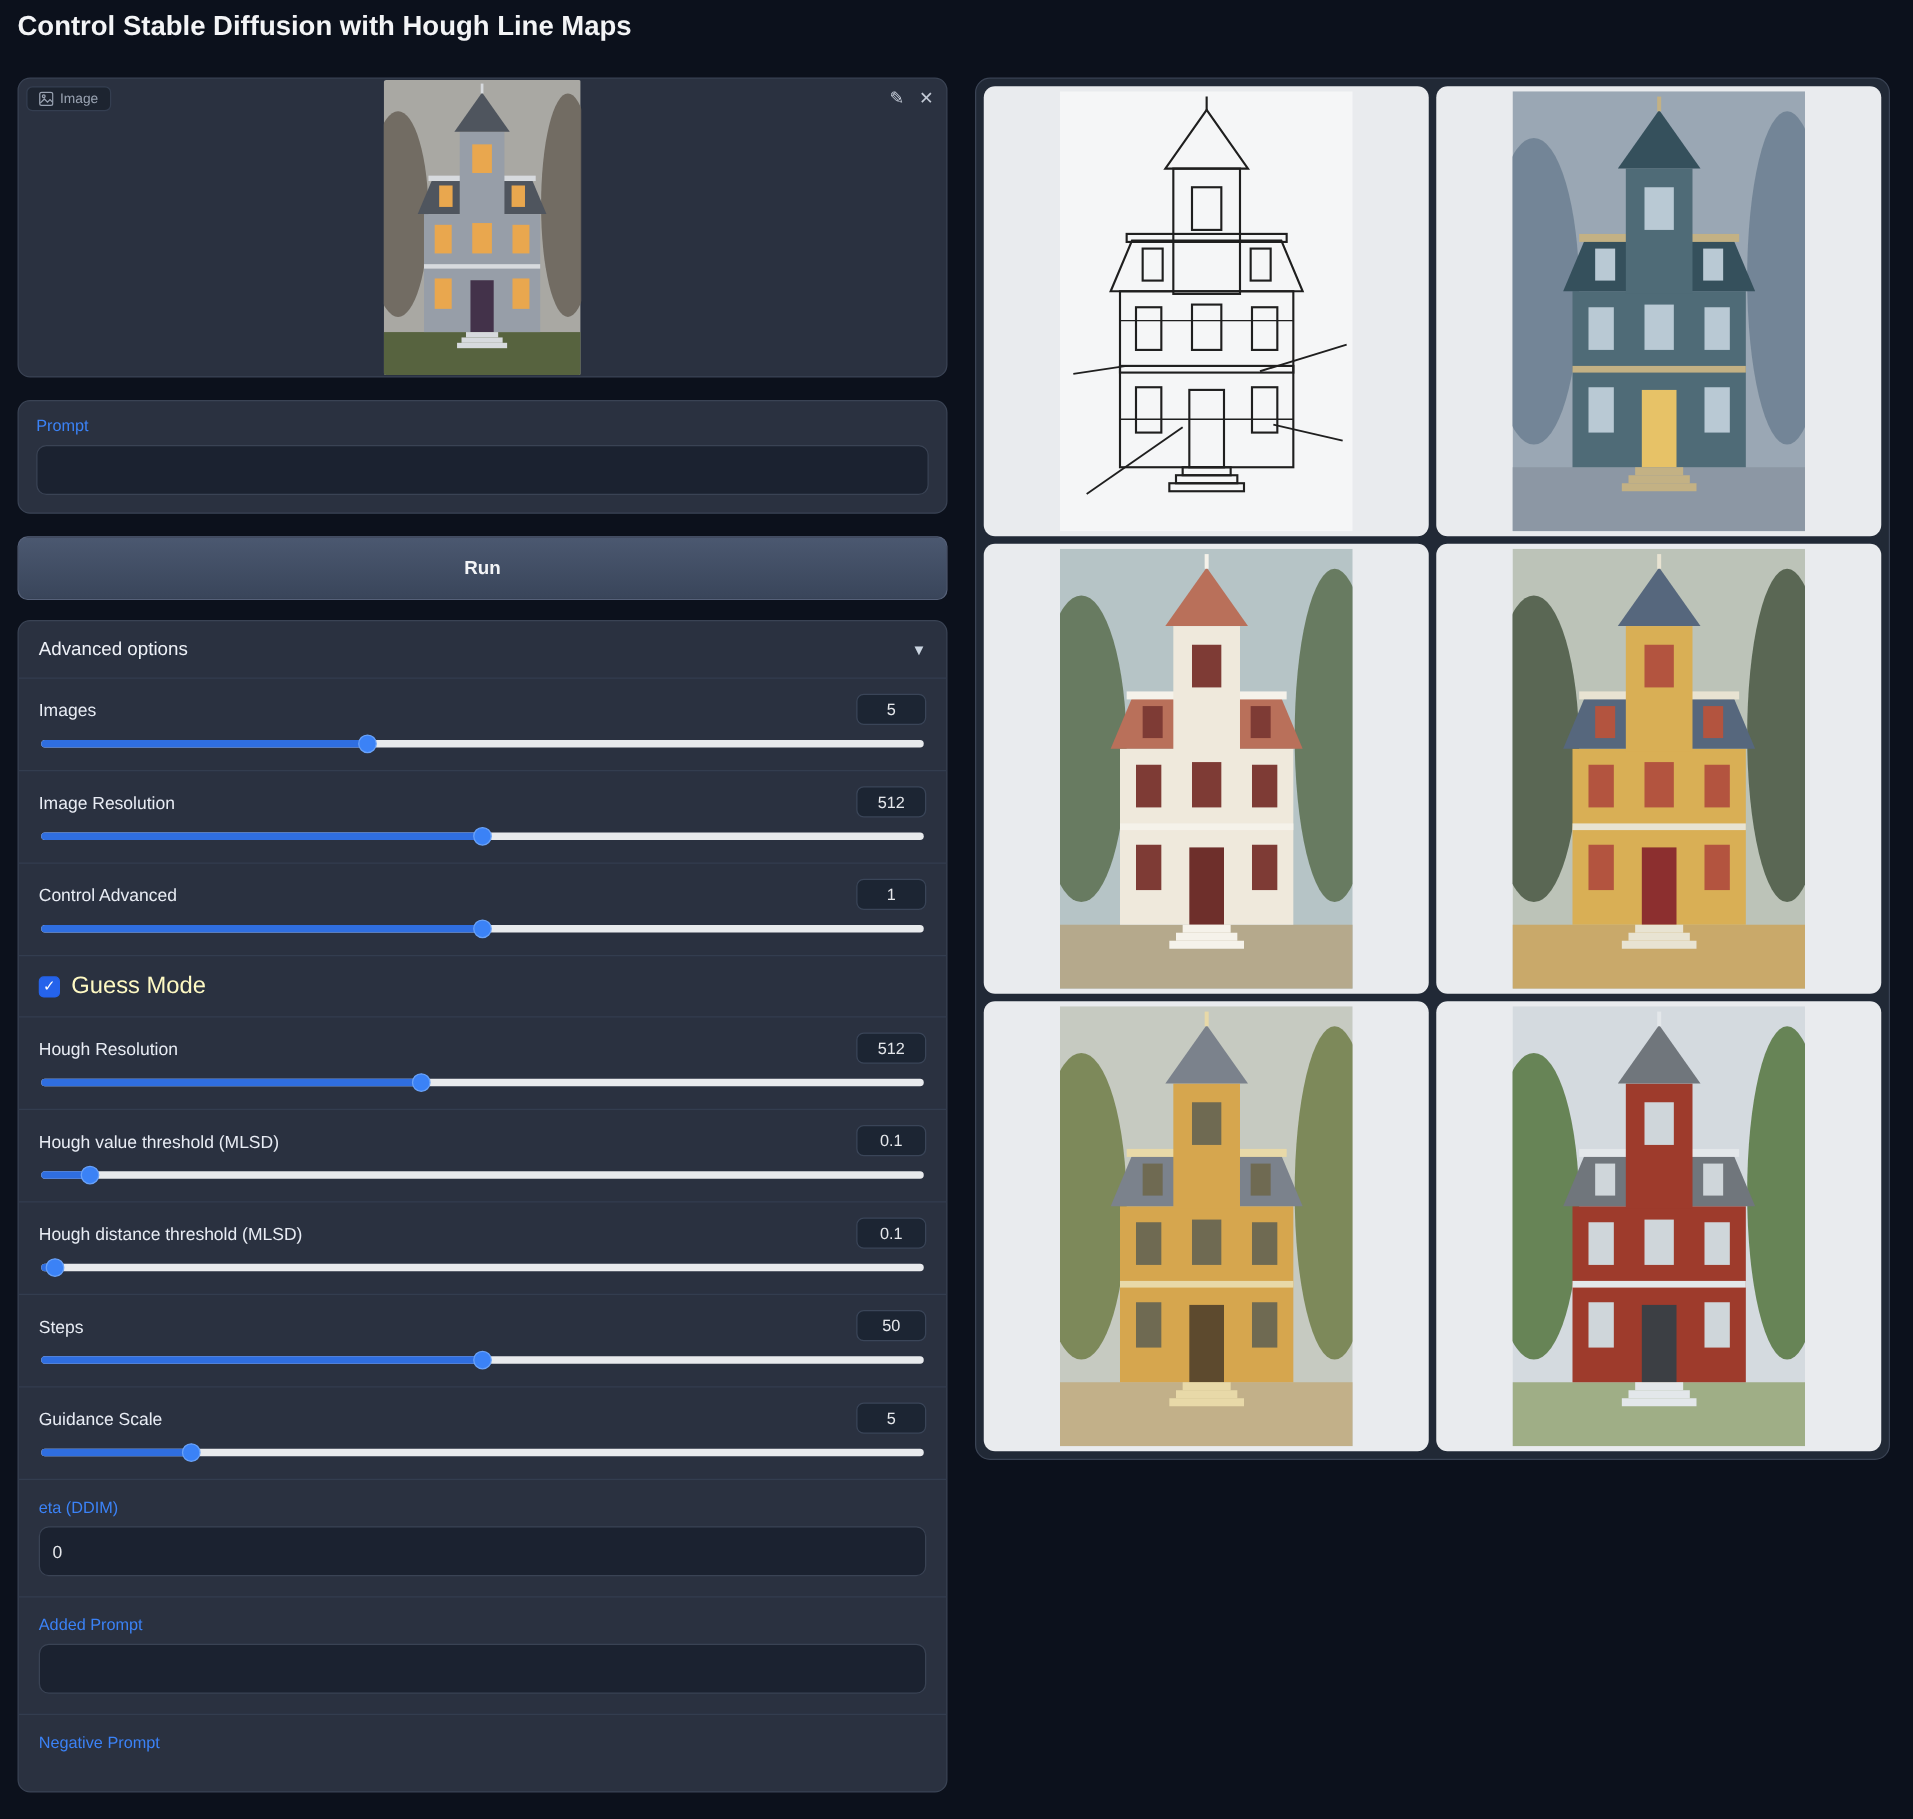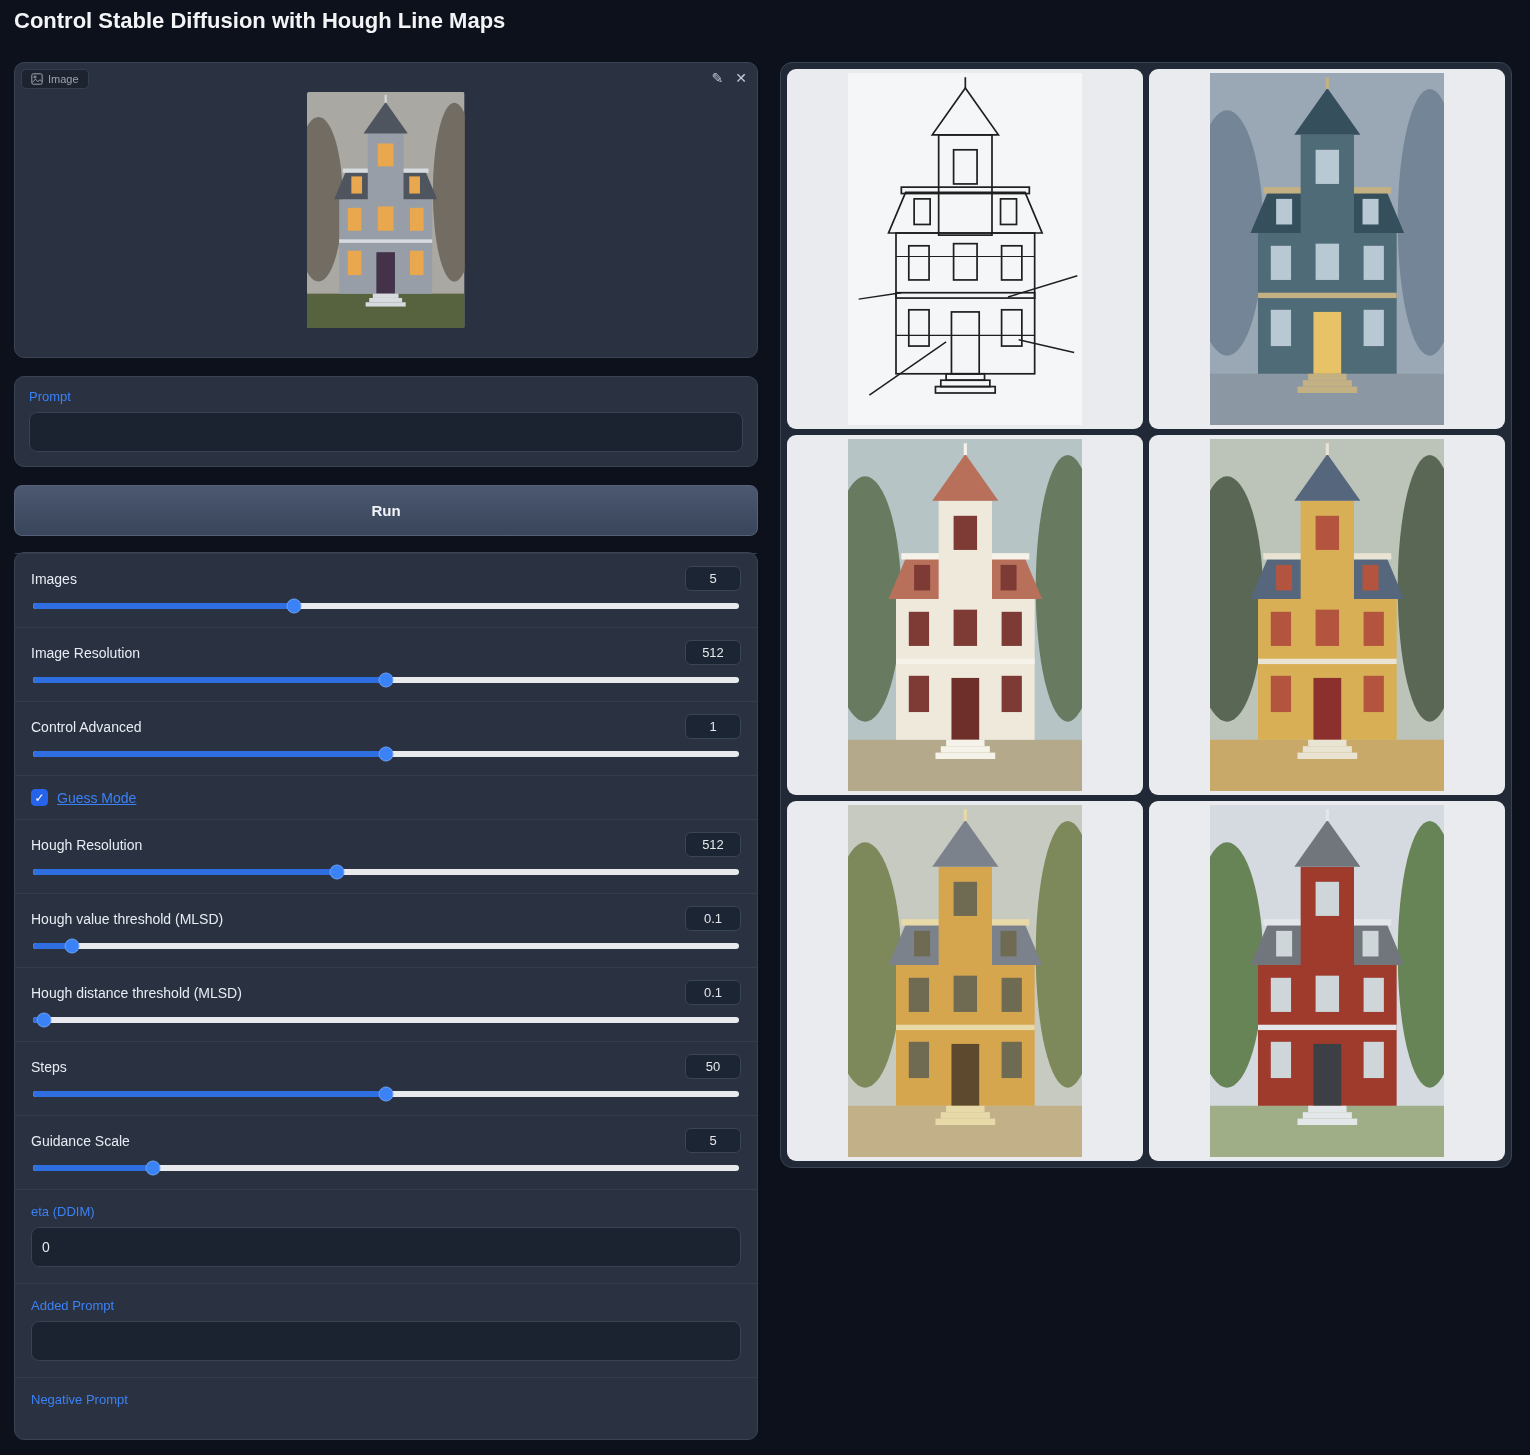--- a/index.html
+++ b/index.html
@@ -5,21 +5,21 @@
   html,body{margin:0;padding:0;background:#0c111c;}
   *{box-sizing:border-box;}
   .app{position:relative;width:1530px;height:1455px;overflow:hidden;
        font-family:"Liberation Sans",sans-serif;color:#e8ecf4;background:#0c111c;}
   .title{position:absolute;left:14px;top:8px;margin:0;font-size:22px;font-weight:700;color:#f3f4f6;}
 
   
   .left-col{position:absolute;left:14px;top:62px;width:744px;}
   .panel{background:#2a3140;border:1px solid #3a4354;border-radius:10px;position:relative;}
 
-  .image-panel{height:296px;margin-bottom:18px;display:flex;align-items:center;justify-content:center;overflow:hidden;}
+  .image-panel{height:240px;margin-bottom:18px;display:flex;align-items:center;justify-content:center;overflow:hidden;}
   .img-tab{position:absolute;left:6px;top:6px;display:inline-flex;align-items:center;gap:5px;
            padding:3px 9px;font-size:11px;color:#9aa3b2;background:#1d2430;border:1px solid #343e50;border-radius:5px;}
   .img-tab svg{display:block;}
   .img-actions{position:absolute;right:10px;top:8px;display:flex;gap:12px;}
   .icon-btn{color:#c3cad6;font-size:14px;line-height:14px;cursor:pointer;}
   .input-image{height:236px;}
   .input-image svg{display:block;height:100%;width:auto;border-radius:2px;}
 
   .prompt-panel{padding:12px 14px 14px;margin-bottom:18px;}
   .field-label{display:block;font-size:13px;color:#3b82f6;margin-bottom:8px;}
@@ -42,21 +42,21 @@
              font-size:13px;color:#e5e7eb;min-width:56px;text-align:center;}
   .slider{position:relative;height:6px;background:#e8eaed;border-radius:4px;cursor:pointer;margin:6px 2px 4px;}
   .slider-fill{position:absolute;left:0;top:0;height:100%;background:#2f6ee0;border-radius:4px;}
   .slider-handle{position:absolute;top:50%;width:15px;height:15px;border-radius:50%;
                  background:#3b82f6;border:1px solid #6aa2f8;transform:translate(-50%,-50%);cursor:grab;}
 
   .checkbox-row{display:flex;align-items:center;gap:9px;padding:13px 16px;cursor:pointer;}
   .checkbox{width:17px;height:17px;border-radius:4px;background:#1b2230;border:1px solid #3a4354;
             display:inline-flex;align-items:center;justify-content:center;font-size:12px;color:#fff;}
   .checkbox.checked{background:#2563eb;border-color:#2563eb;}
-  .checkbox-row label{font-size:14px;color:#3b82f6;cursor:pointer;text-decoration:underline;}
+  .checkbox-row label{font-size:19px;color:#fef9c3;cursor:pointer;}
 
   .field-row{padding:14px 16px 16px;}
 
   
   .gallery{position:absolute;left:780px;top:62px;width:732px;
            background:#212936;border:1px solid #3a4354;border-radius:12px;
            display:grid;grid-template-columns:1fr 1fr;gap:6px;padding:6px;}
   .cell{height:360px;background:#e9ebee;border-radius:9px;display:flex;align-items:center;justify-content:center;overflow:hidden;cursor:pointer;}
   .cell svg{display:block;height:352px;width:auto;}
   .cell.wide svg{height:352px;}
@@ -114,20 +114,24 @@
     </div>
 
     <div class="panel prompt-panel">
       <label class="field-label">Prompt</label>
       <input class="textbox" value="" style="">
     </div>
 
     <button class="run-btn">Run</button>
 
     <div class="panel advanced">
+      <div class="adv-header">
+        <span class="adv-title">Advanced options</span>
+        <span class="caret">▼</span>
+      </div>
 
       <div class="row">
         <div class="row-top">
           <label>Images</label>
           <span class="value-box">5</span>
         </div>
         <div class="slider">
           <div class="slider-fill" style="width: 37%;"></div>
           <div class="slider-handle" style="left: 37%;"></div>
         </div>

